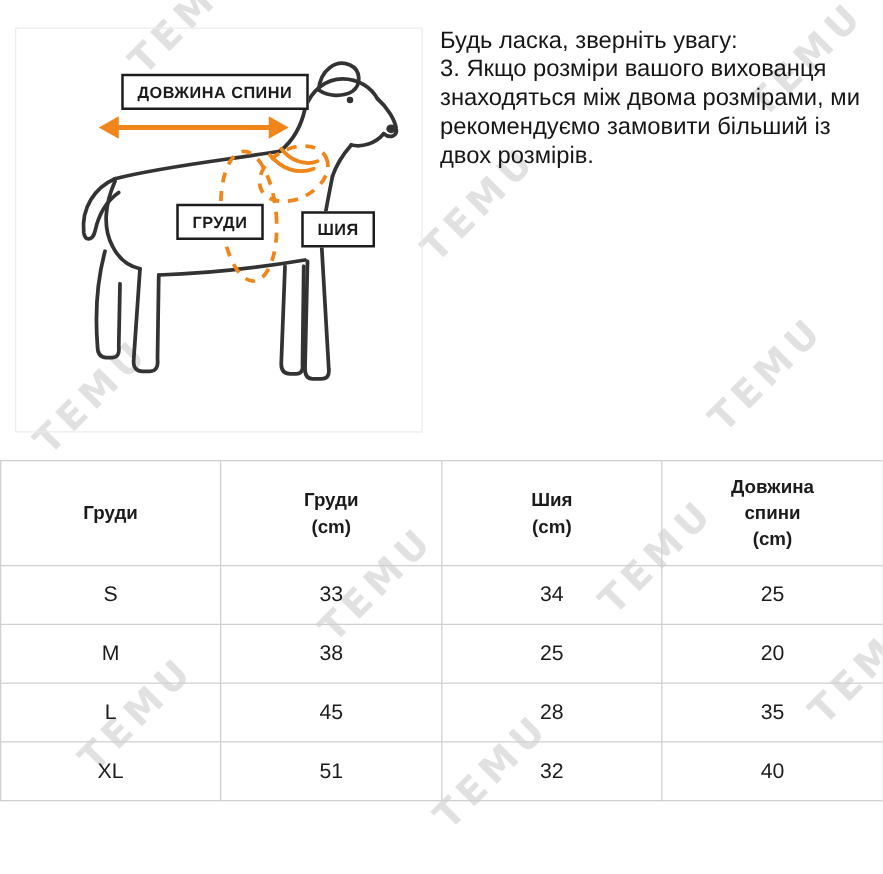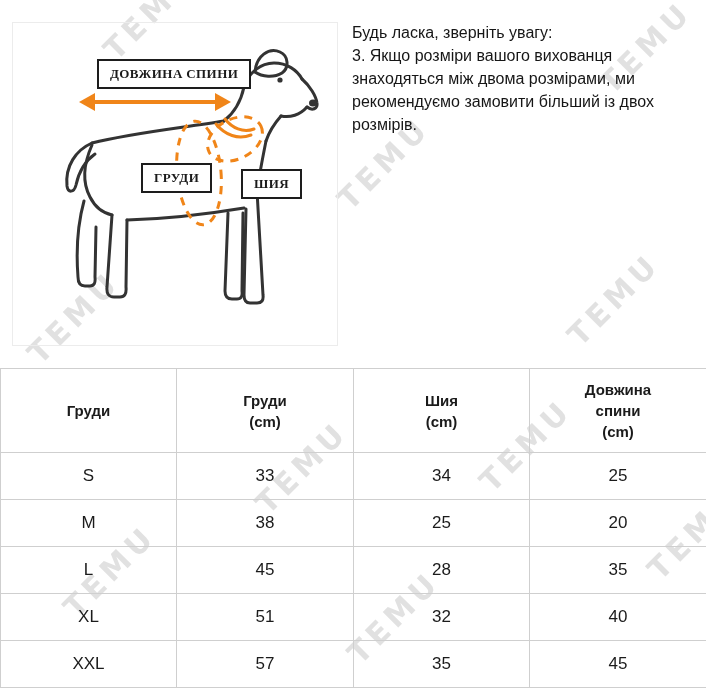--- a/index.html
+++ b/index.html
@@ -26,38 +26,38 @@
     font-family:"DejaVu Sans", sans-serif;
     font-weight:700;font-size:30px;letter-spacing:5px;
     color:rgba(165,165,165,0.33);
     transform:rotate(-45deg);
     white-space:nowrap;
   }
 
   
   .diagram{
     position:absolute;left:12px;top:22px;width:326px;height:324px;
-    border:1px solid #ececec;z-index:1;font-family:Liberation Serif, serif;
+    border:1px solid #ececec;z-index:1;
   }
   .diagram svg{position:absolute;left:0;top:0;}
   .measure-label{
     position:absolute;
     background:#ffffff;
     border:2px solid #1d1d1d;
     font-size:13px;font-weight:700;letter-spacing:.4px;
     padding:5px 11px;white-space:nowrap;z-index:3;
   }
   .label-back{left:84px;top:36px;}
   .label-chest{left:128px;top:140px;}
   .label-neck{left:228px;top:146px;}
 
   
   .notes{
     position:absolute;left:352px;top:21px;width:350px;z-index:1;
-    font-size:16px;line-height:23px;color:#161616;
+    font-size:19px;line-height:23px;color:#161616;
   }
   .notes p{margin:0;}
 
   
   .size-table{
     position:absolute;left:0;top:368px;width:706px;z-index:1;
     border-collapse:collapse;table-layout:fixed;
     background:transparent;
   }
   .size-table th,.size-table td{
@@ -186,23 +186,17 @@
         <td>45</td>
         <td>28</td>
         <td>35</td>
       </tr>
         <tr>
         <td>XL</td>
         <td>51</td>
         <td>32</td>
         <td>40</td>
       </tr>
-        <tr>
-        <td>XXL</td>
-        <td>57</td>
-        <td>35</td>
-        <td>45</td>
-      </tr>
       </tbody>
   </table>
 
 
 </div>
 
 </body></html>

